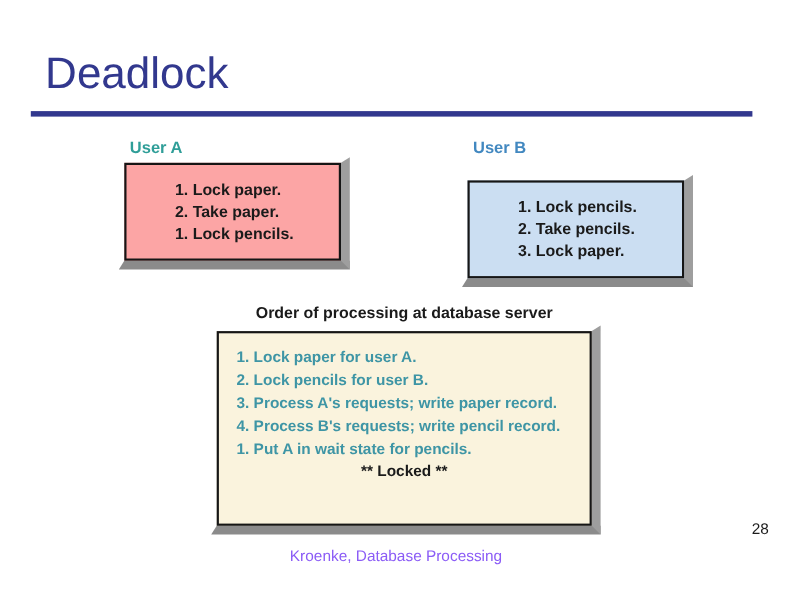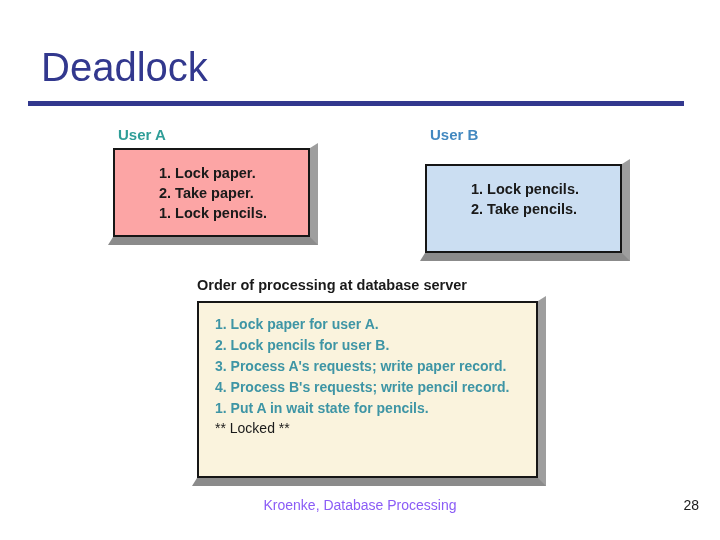--- a/index.html
+++ b/index.html
@@ -71,57 +71,57 @@
     font-weight: bold;
     color: #1a1a1a;
     line-height: 20px;
   }
 
   .server-heading {
     position: absolute;
     left: 197px;
     top: 277px;
     width: 341px;
+    text-align: center;
     font-size: 14.5px;
     font-weight: bold;
     color: #1a1a1a;
   }
 
   .server-steps {
     padding: 11px 0 0 16px;
     font-size: 14px;
     font-weight: bold;
     color: #3e95a5;
     line-height: 21px;
     white-space: nowrap;
   }
 
   .locked {
     margin-top: 1px;
     width: 100%;
-    text-align: left;
+    text-align: center;
     font-size: 14px;
-    font-weight: normal;
+    font-weight: bold;
     color: #1a1a1a;
-    margin-left: 16px;
   }
 
   .footer-center {
     position: absolute;
     left: 0;
     top: 497px;
     width: 720px;
     text-align: center;
     font-size: 14px;
     color: #8b5cf6;
   }
   .footer-page {
     position: absolute;
     right: 21px;
-    top: 497px;
+    top: 472px;
     font-size: 14px;
     color: #1c1c1c;
   }
 </style>
 </head>
 <body>
 
 <div class="slide">
 
   <h1 class="title">Deadlock</h1>
@@ -137,20 +137,21 @@
         </div>
     </div>
   </div>
 
   <div class="user-label label-b">User B</div>
   <div class="box3d box-b">
     <div class="inner fill-b">
       <div class="user-steps">
           <div class="step">1. Lock pencils.</div>
           <div class="step">2. Take pencils.</div>
+          <div class="step">3. Lock paper.</div>
         </div>
     </div>
   </div>
 
   <div class="server-heading">Order of processing at database server</div>
   <div class="box3d box-server">
     <div class="inner fill-server">
       <div class="server-steps">
           <div class="step">1. Lock paper for user A.</div>
           <div class="step">2. Lock pencils for user B.</div>

